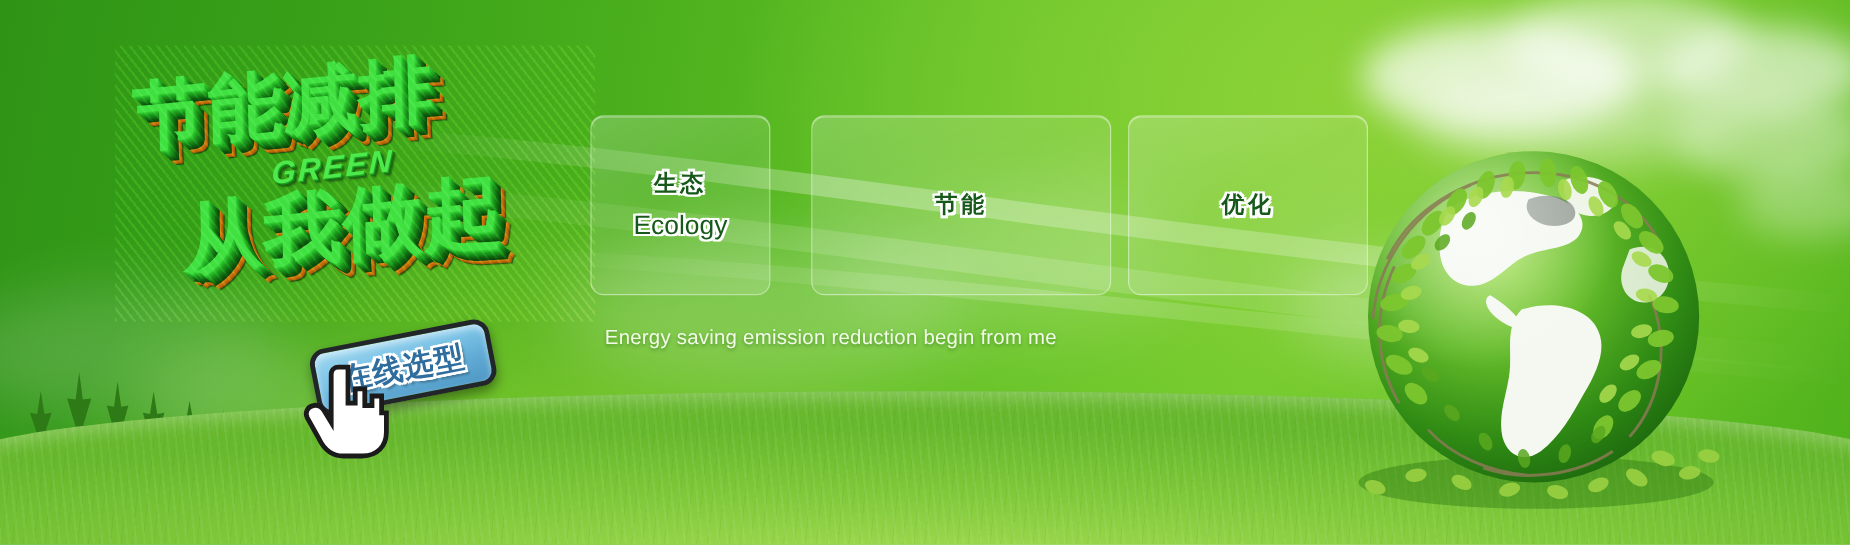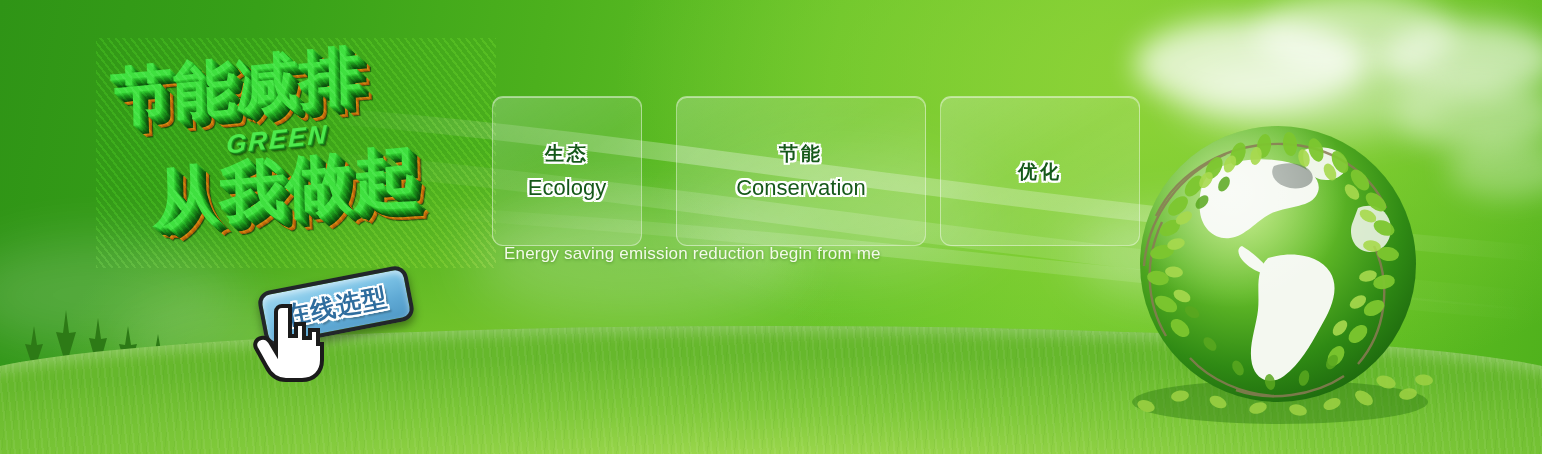--- a/index.html
+++ b/index.html
@@ -138,21 +138,21 @@
   }
   .card-en {
     font-size:22px; font-weight:normal; color:#16591a; line-height:1;
     text-shadow:
       -2px -2px 0 #fff, 2px -2px 0 #fff, -2px 2px 0 #fff, 2px 2px 0 #fff,
       0 -2px 0 #fff, 0 2px 0 #fff, -2px 0 0 #fff, 2px 0 0 #fff;
   }
 
   
   .tagline {
-    position:absolute; left:504px; top:244px;
+    position:absolute; left:504px; top:272px;
     font-size:17px; color:#f2fbe8; letter-spacing:.2px;
     text-shadow:0 1px 3px rgba(30,90,10,.45);
   }
 
   
   .globe-wrap { position:absolute; left:1118px; top:96px; width:330px; height:330px; }
 </style>
 </head>
 <body>
 
@@ -238,21 +238,20 @@
     </svg>
   </div>
 
   <div class="cards">
     <div class="card card-1">
       <span class="card-cn">生态</span>
       <span class="card-en">Ecology</span>
     </div>
     <div class="card card-2">
       <span class="card-cn">节能</span>
-      <span class="card-en">Conservation</span>
     </div>
     <div class="card card-3">
       <span class="card-cn">优化</span>
     </div>
   </div>
 
   <div class="tagline">Energy saving emission reduction begin from me</div>
 
   <svg class="globe-wrap" viewBox="0 0 330 330">
     <defs>

